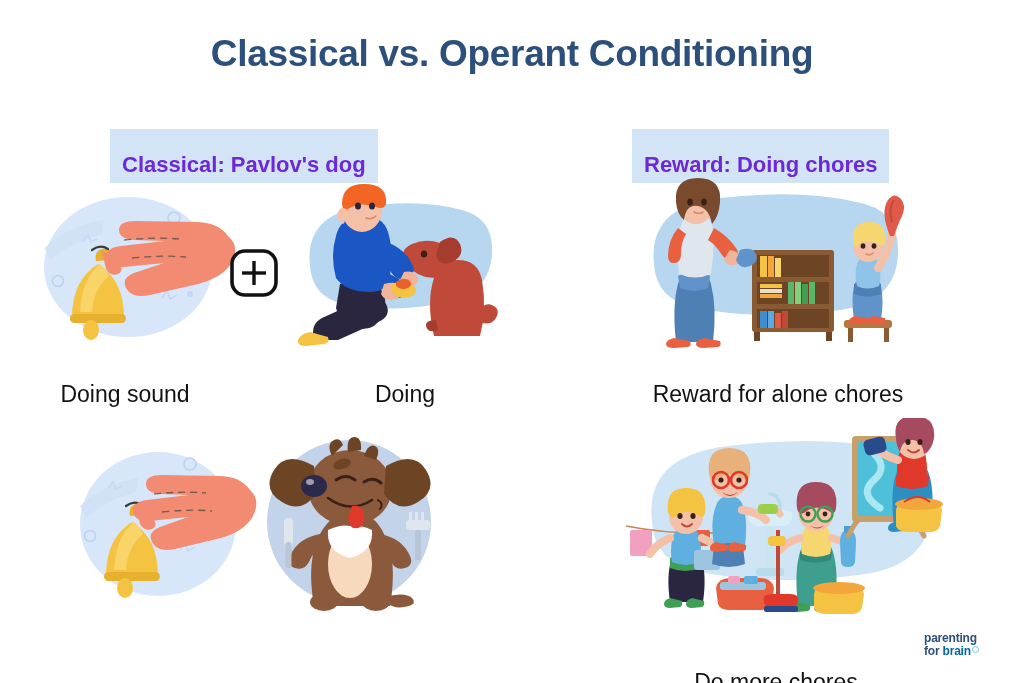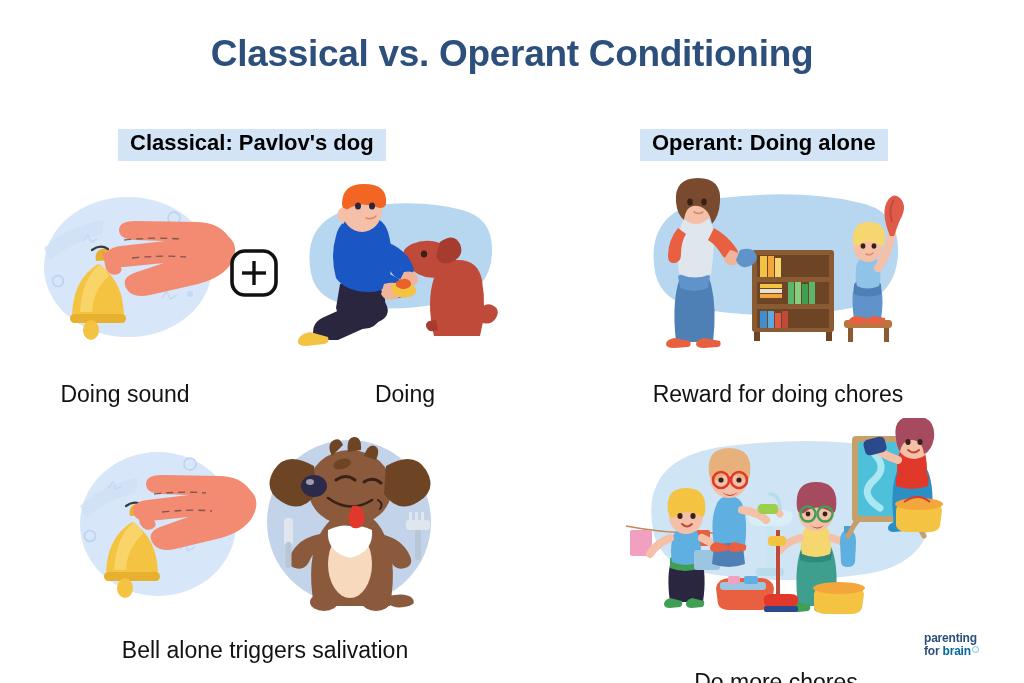--- a/index.html
+++ b/index.html
@@ -33,26 +33,25 @@
     color: #2c4f7c;
     letter-spacing: -0.3px;
     white-space: nowrap;
   }
 
   
   .col-header {
     position: absolute;
     font-size: 22px;
     font-weight: bold;
-    color: #000000;
+    color: #6d28d9;
     background: #d4e4f7;
-    padding: 1px 12px 6px 12px;
+    padding: 23px 12px 6px 12px;
     white-space: nowrap;
     line-height: 1.15;
-    margin-left: 8px;
   }
   #header-classical { top: 129px; left: 110px; }
   #header-operant   { top: 129px; left: 632px; }
 
   
   .caption {
     position: absolute;
     font-size: 23px;
     color: #121212;
     white-space: nowrap;
@@ -109,21 +108,21 @@
 </style>
 </head>
 <body>
 
 <div id="infographic">
 
   <div class="page-title">Classical vs. Operant Conditioning</div>
 
   <div class="col-header" id="header-classical">Classical: Pavlov's dog</div>
 
-  <div class="col-header" id="header-operant">Operant: Doing alone</div>
+  <div class="col-header" id="header-operant">Reward: Doing chores</div>
 
   <div class="illus" id="illus-bell-top">
     <svg viewBox="0 0 210 158" xmlns="http://www.w3.org/2000/svg">
       <ellipse cx="100" cy="79" rx="84" ry="70" fill="#d7e6f9"></ellipse>
       <path d="M16 60 Q40 38 76 32 L74 46 Q44 54 22 72 Z" fill="#cfe0f5" opacity="0.75"></path>
       <circle cx="146" cy="30" r="6" fill="none" stroke="#bcd3ee" stroke-width="1.6"></circle>
       <circle cx="30" cy="93" r="5.5" fill="none" stroke="#bcd3ee" stroke-width="1.6"></circle>
       <circle cx="162" cy="106" r="3" fill="#c6d9f1"></circle>
       <path d="M55 53 l5 -6 l3 7 l6 -3" fill="none" stroke="#c6d9f1" stroke-width="1.6"></path>
       <path d="M134 110 l5 -7 l3 8 l7 -4" fill="none" stroke="#c6d9f1" stroke-width="1.6"></path>
@@ -402,23 +401,22 @@
       <path d="M288 92 q2 -10 12 -10 l22 0 q10 0 12 10 l-2 16 q-2 6 -11 6 l-20 0 q-11 0 -13 -6 z" fill="#f5c342"></path>
       <ellipse cx="311" cy="86" rx="24" ry="6" fill="#f2a63b"></ellipse>
       <path d="M296 84 q14 -10 26 0" fill="none" stroke="#e0392b" stroke-width="2"></path>
     </svg>
   </div>
 
   <div class="caption" id="caption-bell-sound">Doing sound</div>
 
   <div class="caption" id="caption-food">Doing</div>
 
-  <div class="caption" id="caption-reward">Reward for doing chores</div>
-
-  <div class="caption" id="caption-salivation">Bell alone triggers salivation</div>
+  <div class="caption" id="caption-reward">Reward for alone chores</div>
+
 
   <div class="caption" id="caption-do-chores">Do more chores</div>
 
   <div id="brand-logo">
     <div class="logo-line">parenting</div>
     <div class="logo-line"><span>for </span><span class="logo-brain">brain</span><span class="logo-dot"></span></div>
   </div>
 
 </div>
 

